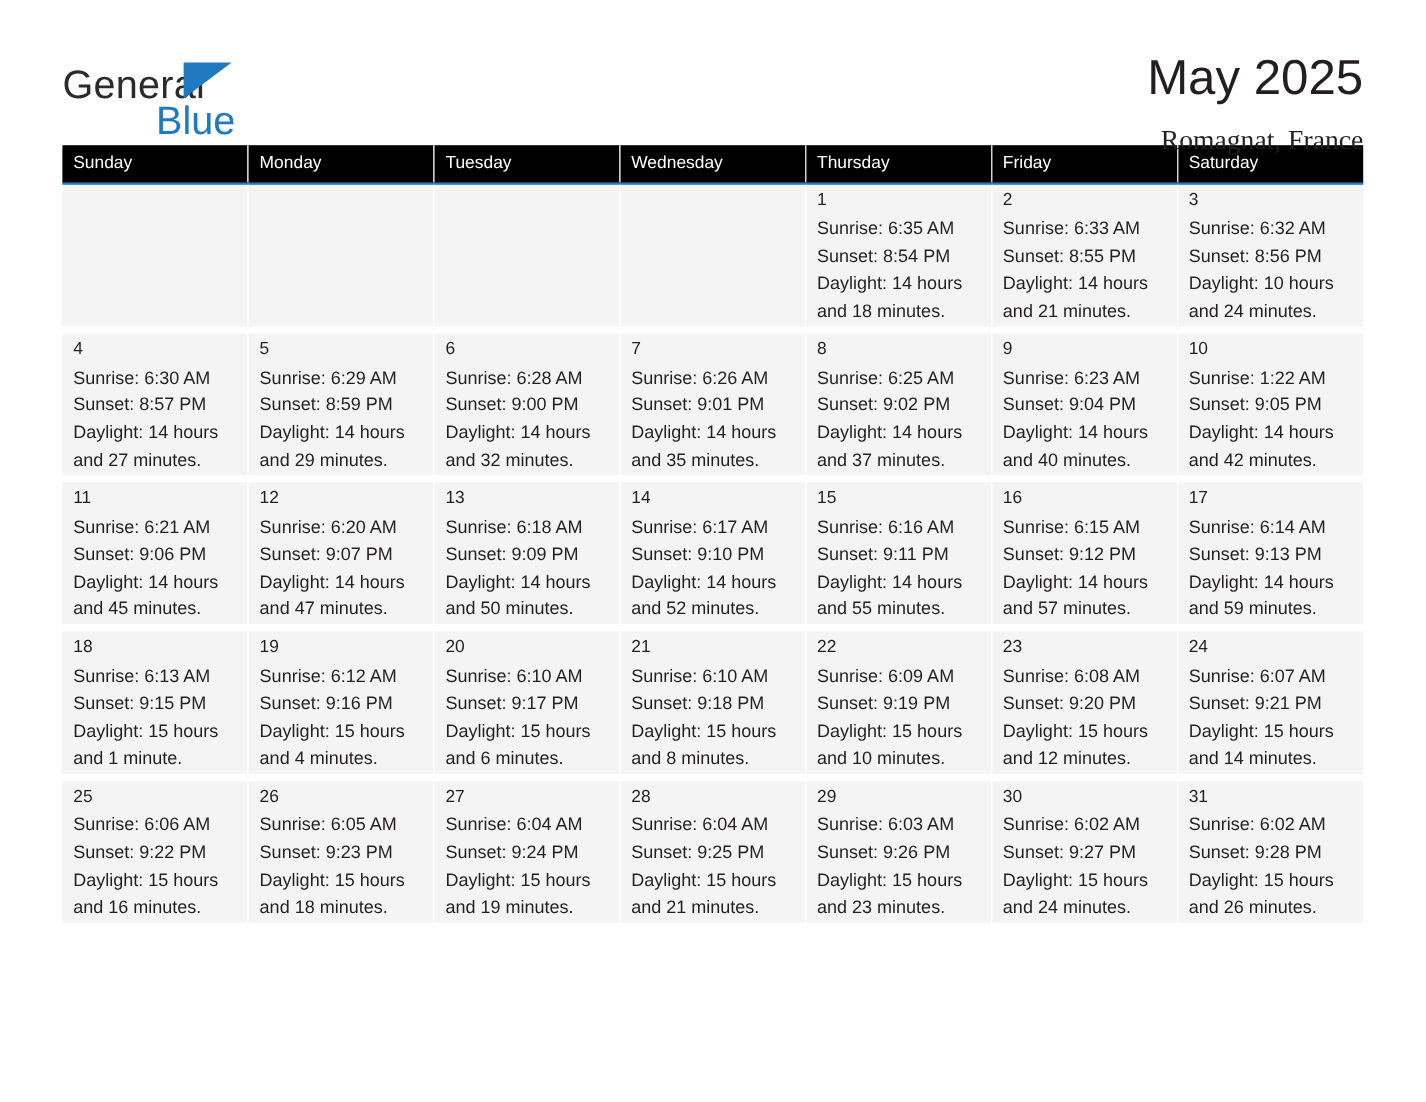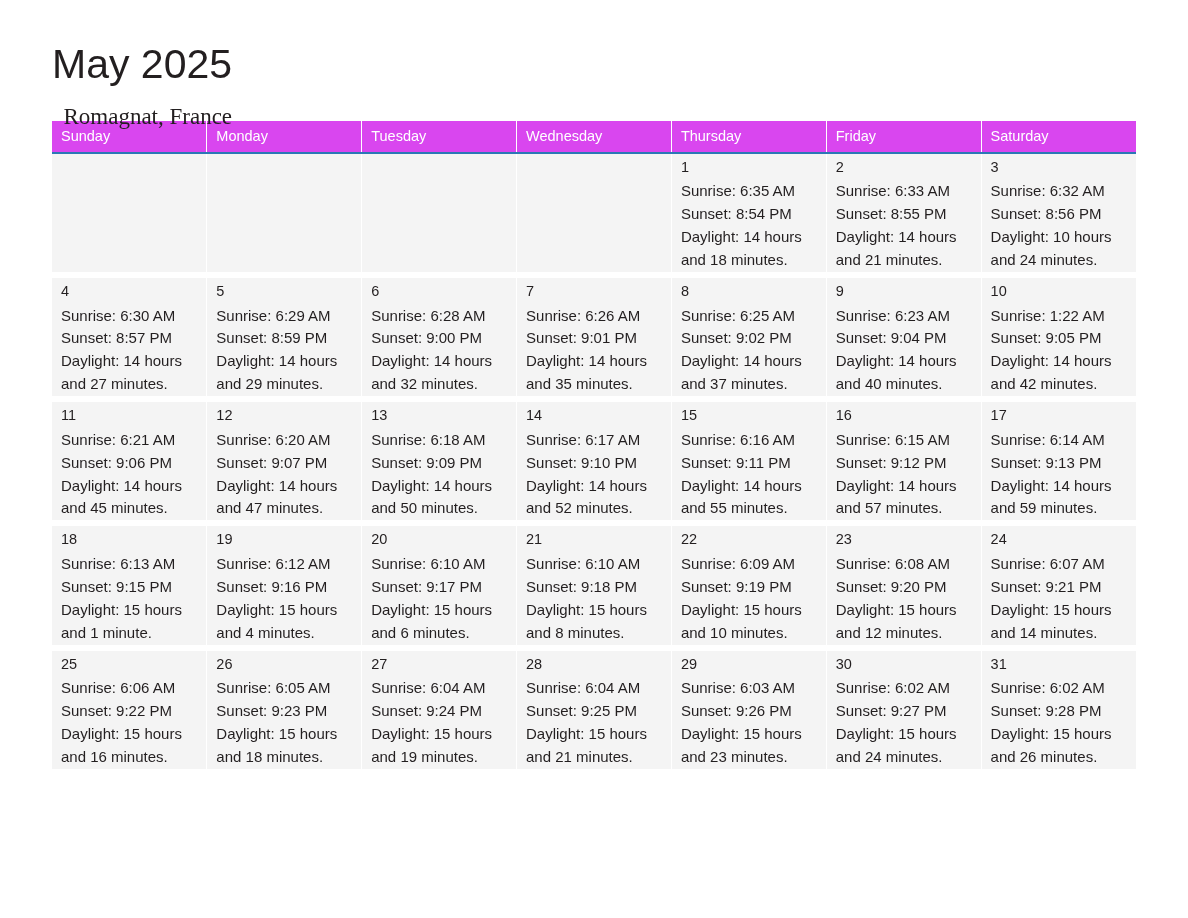--- a/index.html
+++ b/index.html
@@ -80,21 +80,21 @@
     font-family: Liberation Serif, serif;
   }
   
   table.calendar {
     border-collapse: collapse;
     width: 1084px;
     margin-top: 17px;
     table-layout: fixed;
   }
   table.calendar th {
-    background: #d946ef;
+    background: #000000;
     color: #ffffff;
     font-weight: normal;
     font-size: 14.5px;
     text-align: left;
     padding: 7px 0 8px 9px;
     border-right: 1px solid #ffffff;
     height: 16px;
   }
   table.calendar th:last-child {
     border-right: none;
@@ -129,20 +129,25 @@
   }
   .info div { white-space: nowrap; }
   .info .wrap { white-space: normal; }
 </style>
 </head>
 <body>
 
 <div class="page">
 
   <div class="header">
+    <div class="logo">
+      <span class="logo-general">General</span>
+      <span class="logo-tri"></span>
+      <span class="logo-blue">Blue</span>
+    </div>
     <div class="title-block">
       <h1 class="month-title">May 2025</h1>
       <div class="location">Romagnat, France</div>
     </div>
   </div>
 
   <table class="calendar">
     <thead>
       <tr>
         <th>Sunday</th>

